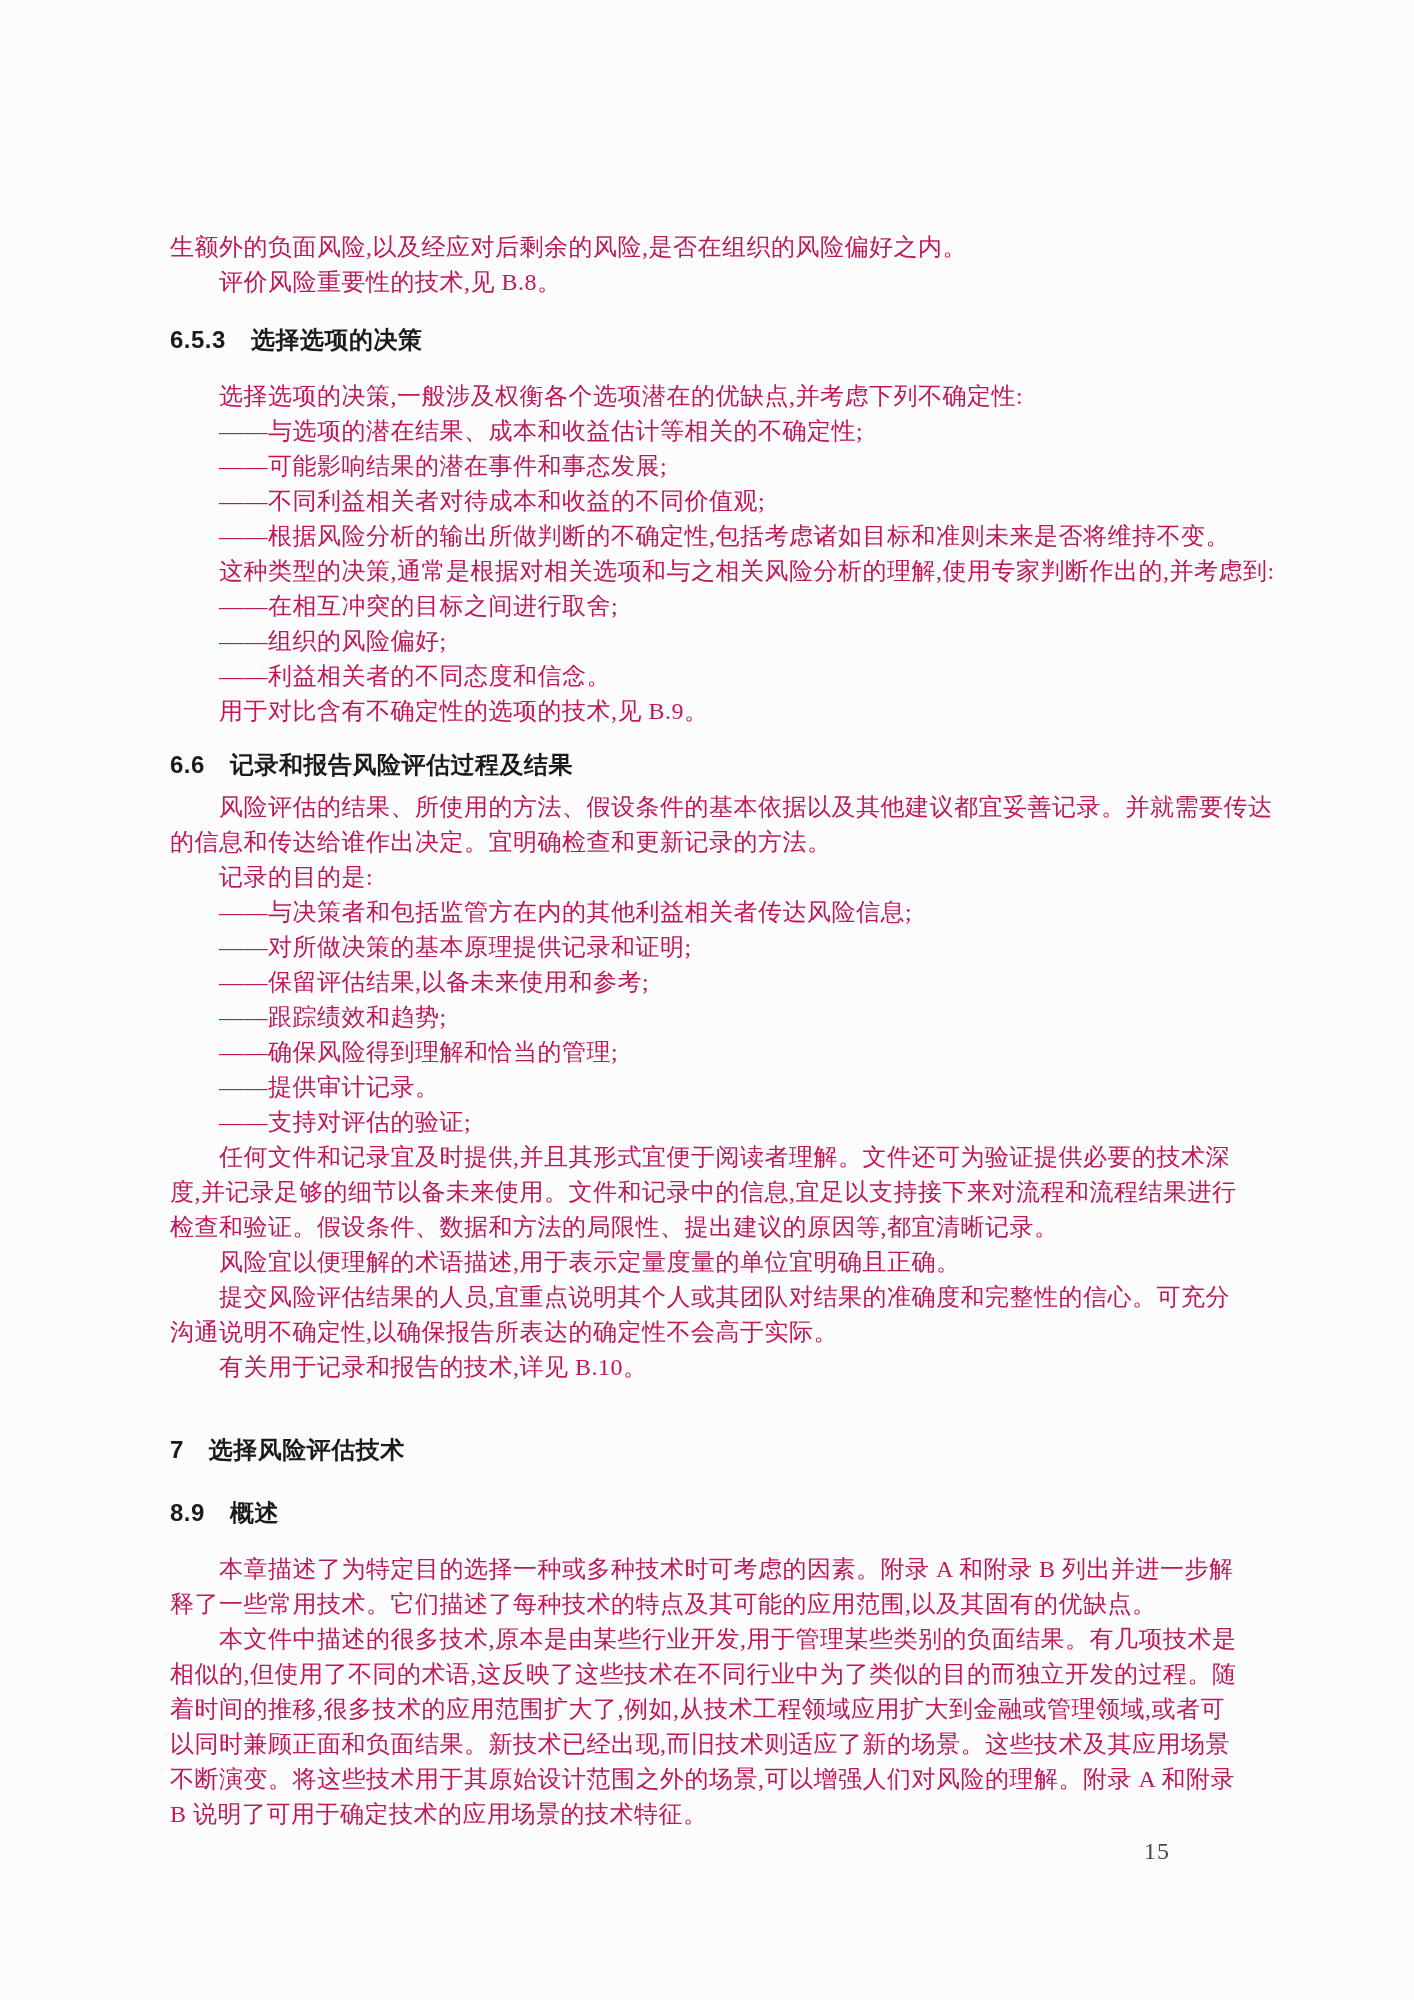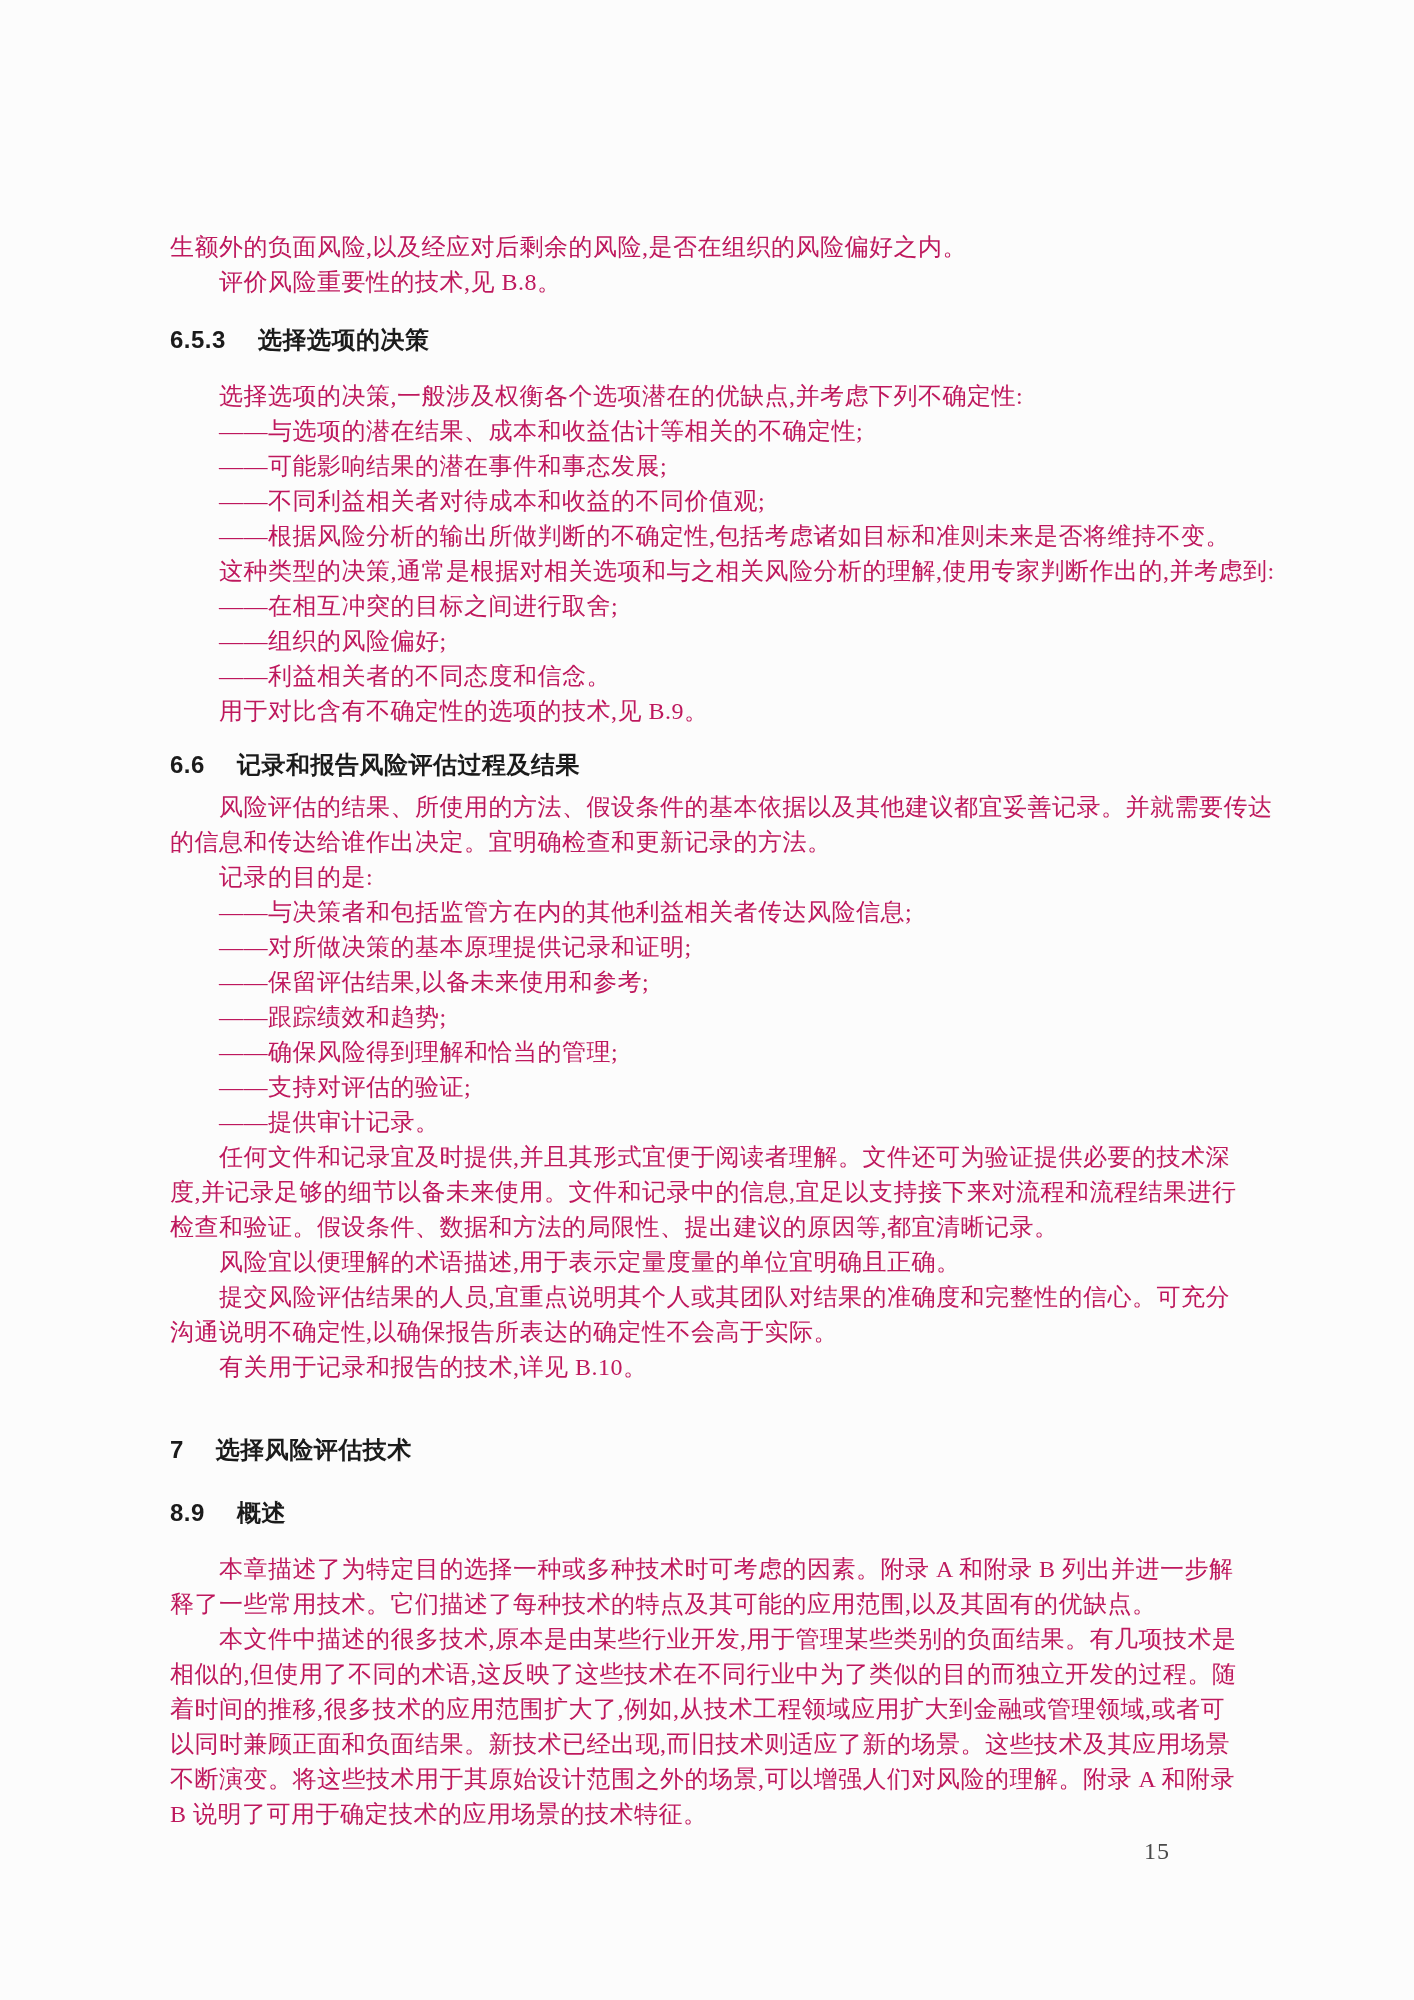--- a/index.html
+++ b/index.html
@@ -23,21 +23,21 @@
   .bline{
     height:35px;line-height:35px;font-size:24px;
     letter-spacing:0.5px;white-space:nowrap;color:#be185d;
   }
   .bline.indent{padding-left:49px;}
   .heading{
     height:35px;line-height:35px;font-size:24px;
     font-family:"Liberation Sans","DejaVu Sans",sans-serif;
     font-weight:700;color:#1b1b1b;letter-spacing:0.5px;white-space:nowrap;
   }
-  .heading .hnum{display:inline-block;margin-right:32px;}
+  .heading .hnum{display:inline-block;margin-right:25px;}
   .h653{margin:22px 0 22px 0;}
   .h66{margin:18px 0 8px 0;}
   .h7{margin:47px 0 28px 0;}
   .h71{margin:0 0 22px 0;}
   .page-number{
     position:absolute;left:1144px;top:1838px;
     font-size:24px;color:#4a4a4a;letter-spacing:1px;
   }
 </style>
 </head>
@@ -61,22 +61,22 @@
       <div class="bline indent">用于对比含有不确定性的选项的技术,见 B.9。</div>
       <div class="heading h66"><span class="hnum">6.6</span><span class="htitle">记录和报告风险评估过程及结果</span></div>
       <div class="bline indent">风险评估的结果、所使用的方法、假设条件的基本依据以及其他建议都宜妥善记录。并就需要传达</div>
       <div class="bline">的信息和传达给谁作出决定。宜明确检查和更新记录的方法。</div>
       <div class="bline indent">记录的目的是:</div>
       <div class="bline indent">——与决策者和包括监管方在内的其他利益相关者传达风险信息;</div>
       <div class="bline indent">——对所做决策的基本原理提供记录和证明;</div>
       <div class="bline indent">——保留评估结果,以备未来使用和参考;</div>
       <div class="bline indent">——跟踪绩效和趋势;</div>
       <div class="bline indent">——确保风险得到理解和恰当的管理;</div>
+      <div class="bline indent">——提供审计记录。</div>
       <div class="bline indent">——支持对评估的验证;</div>
-      <div class="bline indent">——提供审计记录。</div>
       <div class="bline indent">任何文件和记录宜及时提供,并且其形式宜便于阅读者理解。文件还可为验证提供必要的技术深</div>
       <div class="bline">度,并记录足够的细节以备未来使用。文件和记录中的信息,宜足以支持接下来对流程和流程结果进行</div>
       <div class="bline">检查和验证。假设条件、数据和方法的局限性、提出建议的原因等,都宜清晰记录。</div>
       <div class="bline indent">风险宜以便理解的术语描述,用于表示定量度量的单位宜明确且正确。</div>
       <div class="bline indent">提交风险评估结果的人员,宜重点说明其个人或其团队对结果的准确度和完整性的信心。可充分</div>
       <div class="bline">沟通说明不确定性,以确保报告所表达的确定性不会高于实际。</div>
       <div class="bline indent">有关用于记录和报告的技术,详见 B.10。</div>
       <div class="heading h7"><span class="hnum">7</span><span class="htitle">选择风险评估技术</span></div>
       <div class="heading h71"><span class="hnum">8.9</span><span class="htitle">概述</span></div>
       <div class="bline indent">本章描述了为特定目的选择一种或多种技术时可考虑的因素。附录 A 和附录 B 列出并进一步解</div>

